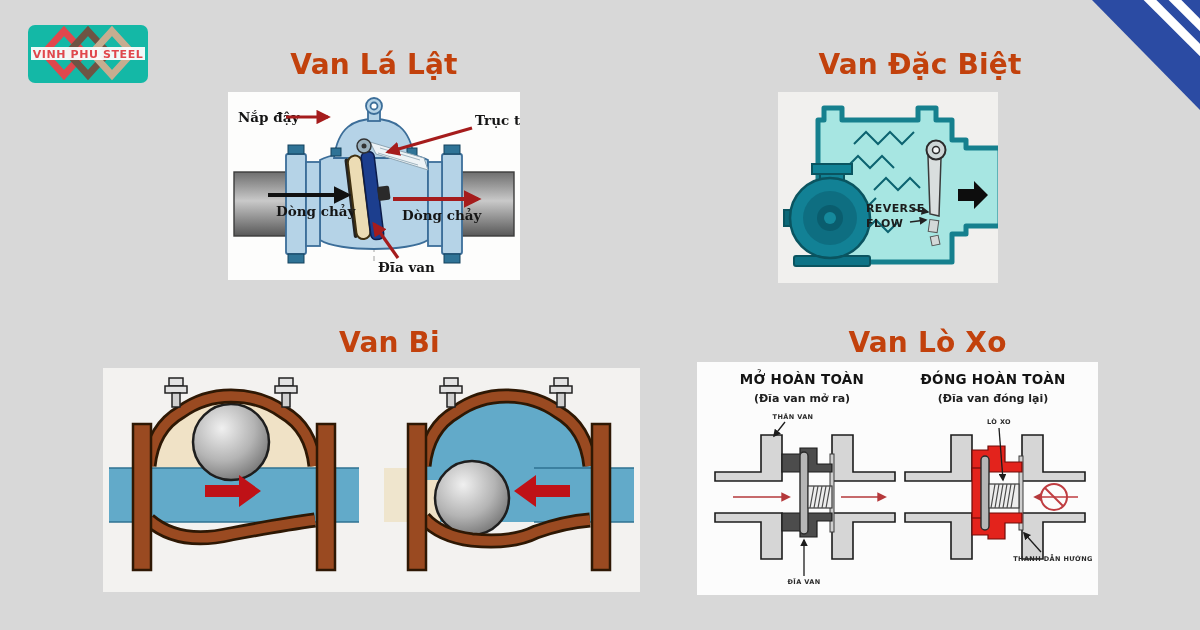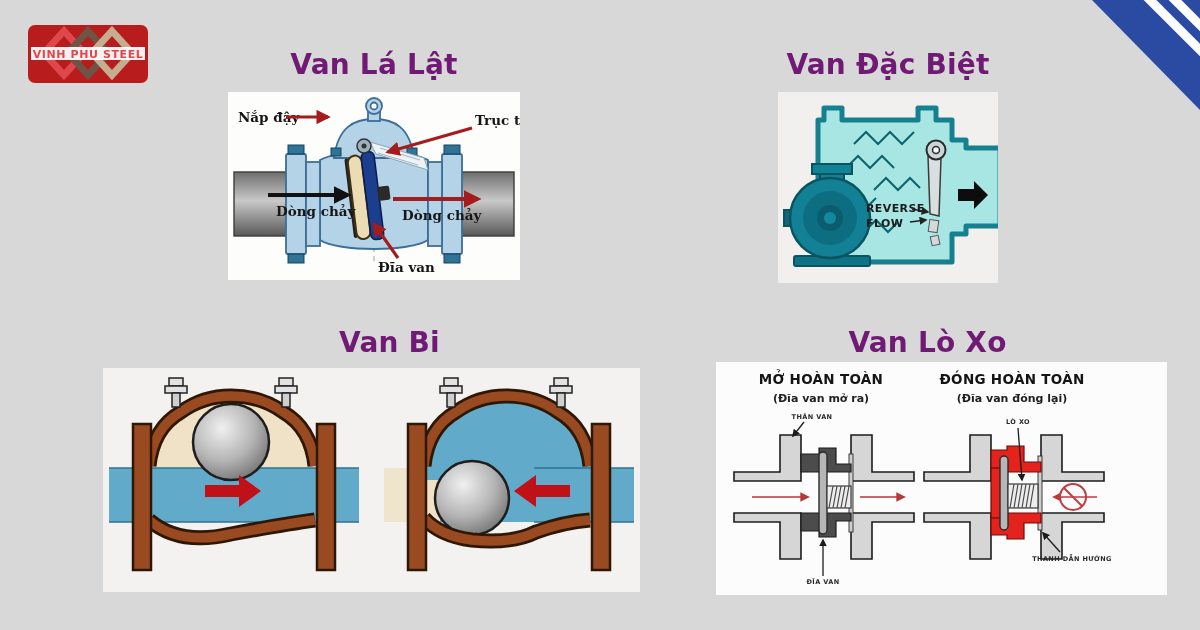--- a/index.html
+++ b/index.html
@@ -5,26 +5,26 @@
   html,body{margin:0;padding:0;}
   body{
     width:1200px;height:630px;position:relative;overflow:hidden;
     background:#d8d8d8;
     font-family:"DejaVu Sans","Liberation Sans",sans-serif;
   }
   .panel{position:absolute;}
   .panel svg{display:block;}
   .title{
     position:absolute;text-align:center;font-weight:bold;
-    font-size:28px;color:#701a75;letter-spacing:.2px;
+    font-size:28px;color:#c2410c;letter-spacing:.2px;
     font-family:"DejaVu Sans","Liberation Sans",sans-serif;
   }
   .logo-card{
     position:absolute;left:28px;top:25px;width:120px;height:58px;
-    background:#b91c1c;border-radius:7px;
+    background:#14b8a6;border-radius:7px;
   }
   .corner{position:absolute;right:0;top:0;}
   
   .serif-label{font:600 13.5px "DejaVu Serif","Liberation Serif",serif;fill:#151515;}
   .rf-label{font:bold 11px "DejaVu Sans",sans-serif;fill:#1c1c1c;letter-spacing:.4px;}
   .t-head{font:bold 13.5px "DejaVu Sans",sans-serif;fill:#141414;letter-spacing:.3px;}
   .t-sub{font:bold 11px "DejaVu Sans",sans-serif;fill:#202020;}
   .t-tiny{font:bold 6.5px "DejaVu Sans",sans-serif;fill:#2a2a2a;letter-spacing:.4px;}
   .logo-text{font:bold 11px "DejaVu Sans",sans-serif;fill:#e0474c;letter-spacing:.6px;}
 </style>
@@ -41,21 +41,21 @@
   </svg>
 </div>
 
 <svg class="corner" width="170" height="125" viewBox="0 0 170 125">
   <polygon points="62,0 170,0 170,110" fill="#2b4ba3"></polygon>
   <line x1="112" y1="-8" x2="253" y2="133" stroke="#ffffff" stroke-width="9"></line>
   <line x1="137" y1="-8" x2="278" y2="133" stroke="#ffffff" stroke-width="9"></line>
 </svg>
 
 <div class="title" style="left:228px;top:48px;width:292px;">Van Lá Lật</div>
-<div class="title" style="left:778px;top:48px;width:220px;">Van Đặc Biệt</div>
+<div class="title" style="left:810px;top:48px;width:220px;">Van Đặc Biệt</div>
 <div class="title" style="left:121px;top:326px;width:537px;">Van Bi</div>
 <div class="title" style="left:727px;top:326px;width:401px;">Van Lò Xo</div>
 
 <div class="panel" style="left:228px;top:92px;width:292px;height:188px;background:#fdfdfc;">
 <svg width="292" height="188" viewBox="0 0 292 188">
   <defs>
     <linearGradient id="p1-pipe" x1="0" y1="0" x2="0" y2="1">
       <stop offset="0" stop-color="#6e6e6e"></stop>
           <stop offset="0.45" stop-color="#c9c9c9"></stop>
           <stop offset="1" stop-color="#585858"></stop>
@@ -233,21 +233,21 @@
           <rect x="63" y="23" width="8" height="14" fill="#cfcfcf"></rect>
       <rect x="170" y="8" width="14" height="8"></rect>
           <rect x="166" y="16" width="22" height="7"></rect>
           <rect x="173" y="23" width="8" height="14" fill="#cfcfcf"></rect>
     </g>
     <polygon points="186,115 152,115 152,105 130,121 152,137 152,127 186,127" fill="#bf1117"></polygon>
   </g>
 </svg>
 </div>
 
-<div class="panel" style="left:697px;top:362px;width:451px;height:233px;background:#fcfcfc;margin-left:19px;">
+<div class="panel" style="left:697px;top:362px;width:401px;height:233px;background:#fcfcfc;">
 <svg width="401" height="233" viewBox="0 0 401 233">
   <defs>
     <marker id="p4-red" viewBox="0 0 10 10" refX="8" refY="5" markerWidth="6" markerHeight="6" orient="auto">
       <path d="M0,0 L10,5 L0,10 Z" fill="#b5383b"></path>
     </marker>
     <marker id="p4-blk" viewBox="0 0 10 10" refX="8" refY="5" markerWidth="6" markerHeight="6" orient="auto">
       <path d="M0,0 L10,5 L0,10 Z" fill="#1c1c1c"></path>
     </marker>
   </defs>
 

